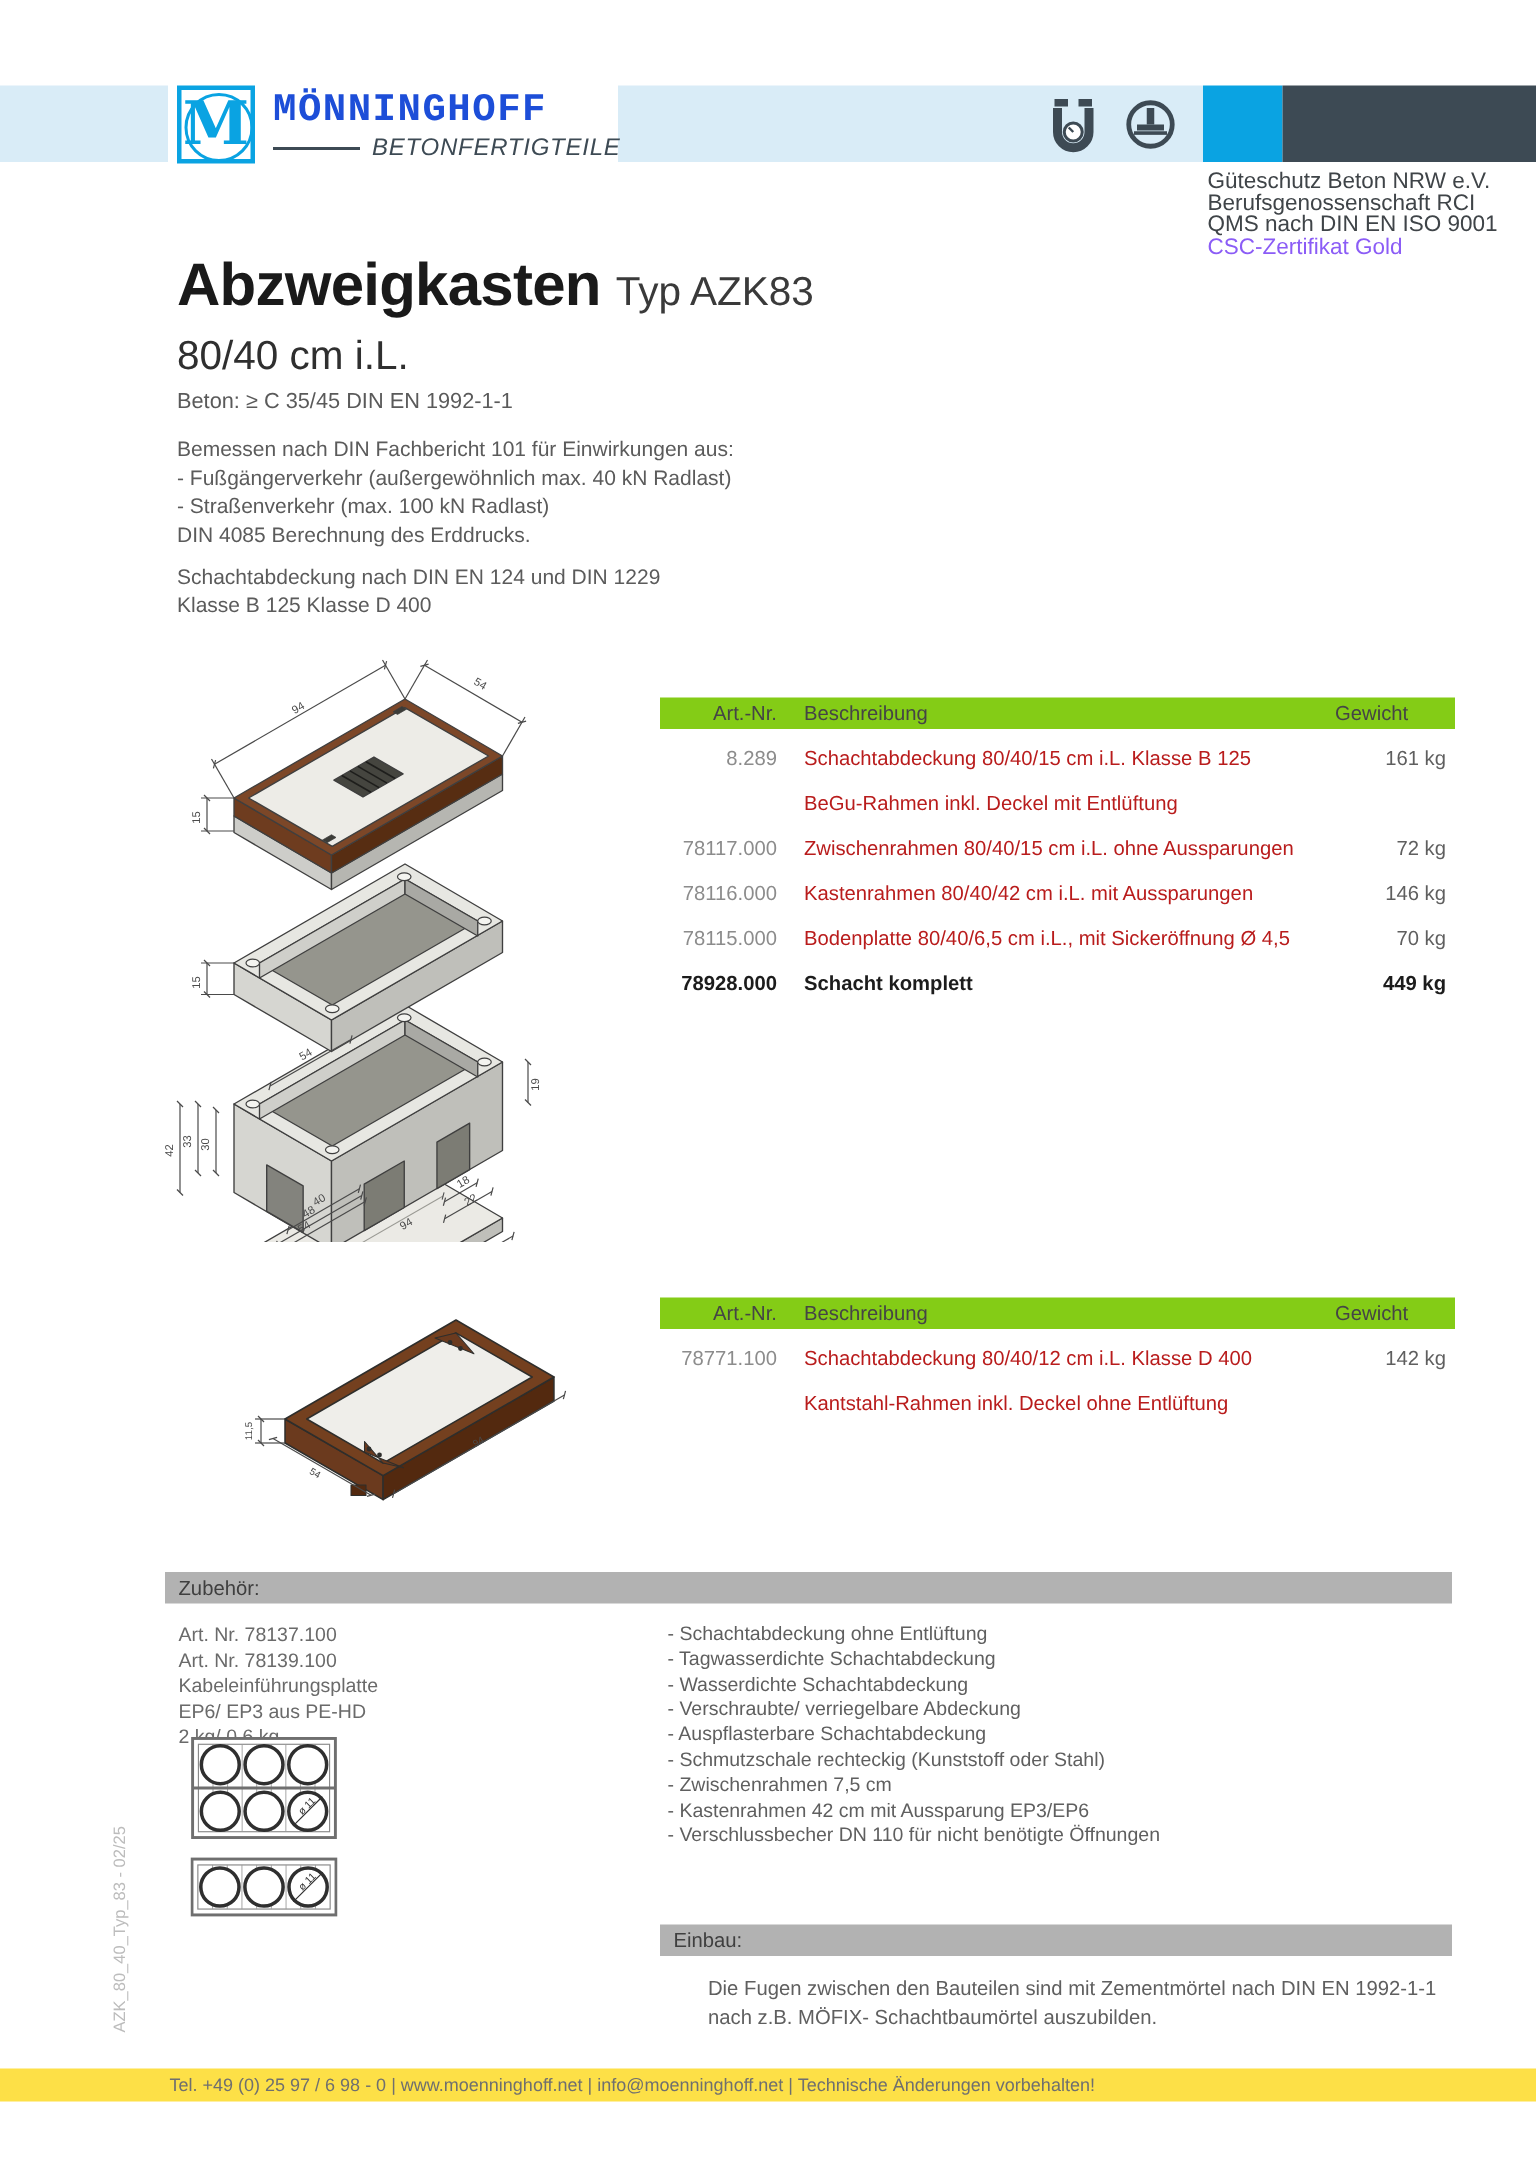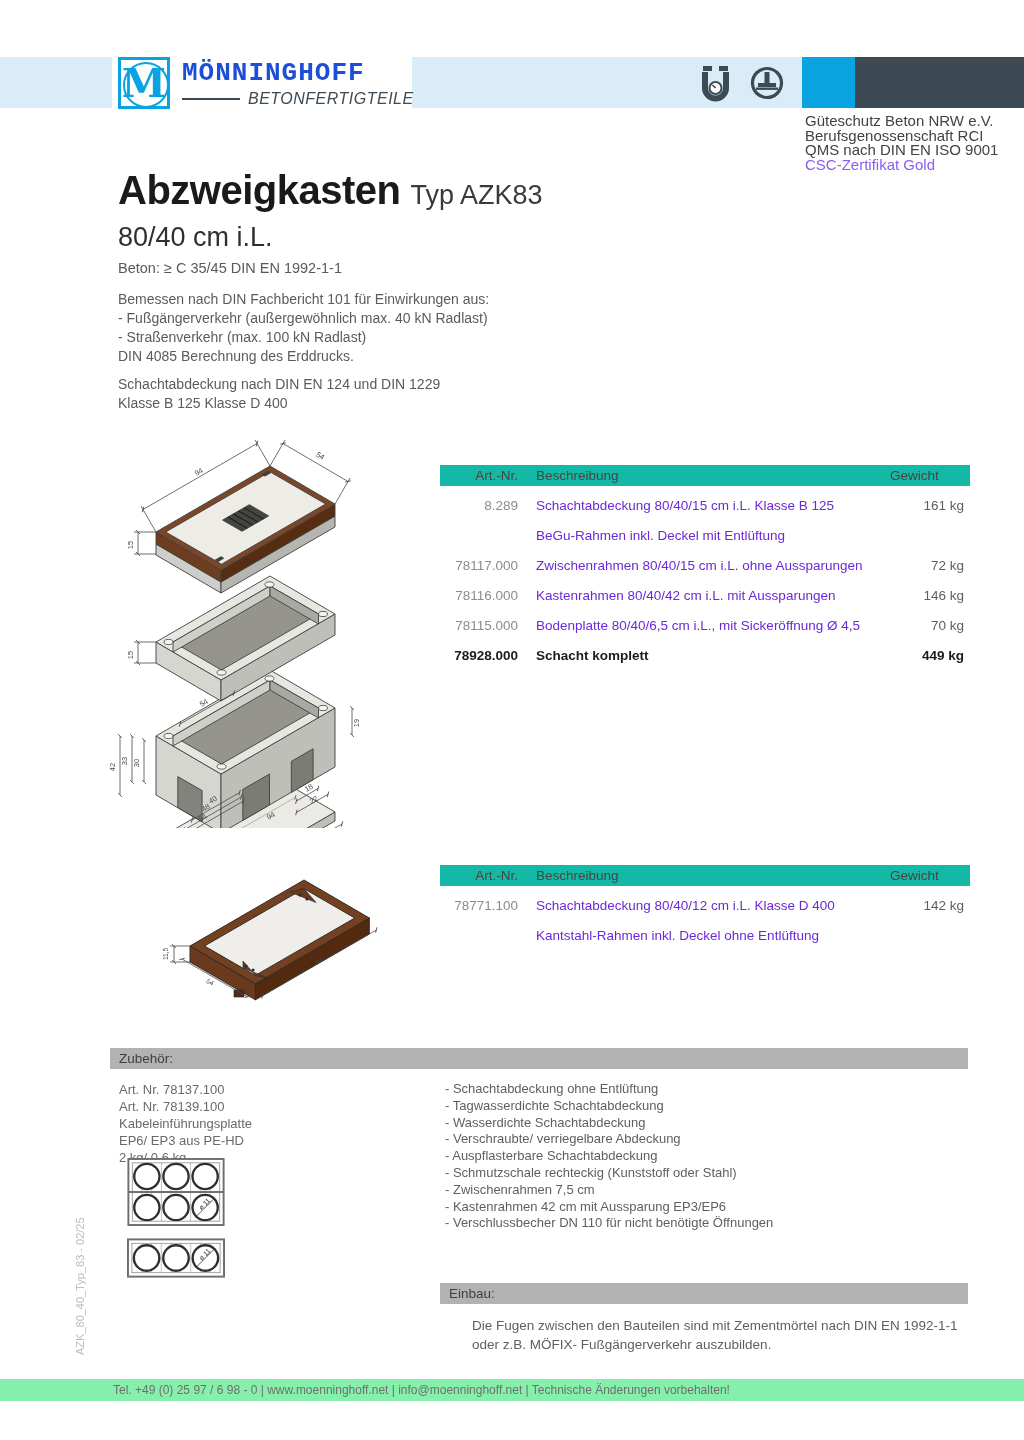--- a/index.html
+++ b/index.html
@@ -29,40 +29,40 @@
   .certs .muted{color:#8b5cf6;}
   
   .title{position:absolute;left:118px;top:168px;color:#1a1a1a;font-weight:bold;font-size:40px;
          letter-spacing:-0.5px;white-space:nowrap;}
   .title .typ{font-weight:400;font-size:27px;color:#3a3a3a;letter-spacing:0;margin-left:10px;}
   .subtitle{position:absolute;left:118px;top:222px;font-size:27px;color:#2f2f2f;}
   .beton{position:absolute;left:118px;top:260px;font-size:14.5px;color:#5a5a5a;}
   .intro{position:absolute;left:118px;font-size:14px;line-height:19px;color:#5b5b5b;}
   
   .tbl{position:absolute;left:440px;width:530px;}
-  .tbl-head{display:grid;grid-template-columns:86px 1fr 80px;background:#14b8a6;height:21px;
+  .tbl-head{display:grid;grid-template-columns:86px 1fr 80px;background:#84cc16;height:21px;
             line-height:21px;font-size:13.5px;color:#454545;}
   .tbl-head .c1{text-align:right;padding-right:8px;}
   .tbl-head .c2{padding-left:10px;}
   .tbl-head .c3{padding-right:6px;}
   .tbl-row{display:grid;grid-template-columns:86px 1fr 80px;font-size:13.5px;min-height:30px;
            align-items:start;}
   .tbl-row .c1{text-align:right;padding-right:8px;color:#8c8c8c;}
-  .tbl-row .c2{padding-left:10px;color:#6d28d9;}
+  .tbl-row .c2{padding-left:10px;color:#b91c1c;}
   .tbl-row .c3{text-align:right;padding-right:6px;color:#5f5f5f;}
   .tbl-row.bold .c1,.tbl-row.bold .c2,.tbl-row.bold .c3{color:#1c1c1c;font-weight:bold;}
   .tbl-body{margin-top:12px;}
   
   .secbar{position:absolute;background:#b2b2b2;height:21px;line-height:21px;font-size:13.5px;
           color:#3f3f3f;padding-left:9px;box-sizing:border-box;}
   .zub-left{position:absolute;left:119px;top:1081px;font-size:13px;line-height:17px;color:#6a6a6a;}
   .zub-items{position:absolute;left:445px;top:1081px;font-size:13px;line-height:16.8px;color:#5f5f5f;}
   .einbau-text{position:absolute;left:440px;top:1316px;font-size:13.5px;line-height:19px;color:#5f5f5f;margin-left:32px;}
   
-  .footer{position:absolute;left:0;top:1379px;width:1024px;height:22px;background:#86efac;
+  .footer{position:absolute;left:0;top:1379px;width:1024px;height:22px;background:#fde047;
           font-size:12px;color:#6f6f6f;line-height:22px;padding-left:113px;box-sizing:border-box;}
   .side-note{position:absolute;left:74px;top:1355px;transform:rotate(-90deg);transform-origin:left top;
              font-size:11px;color:#bcbcbc;white-space:nowrap;}
   svg text{font-family:"Liberation Sans",sans-serif;}
 </style>
 </head>
 <body>
 
 <div id="page">
 
@@ -389,21 +389,21 @@
     </g>
     <line x1="70" y1="30" x2="90" y2="10" stroke="#2f2f2f" stroke-width="0.8"></line>
     <text x="81" y="18" font-size="7" fill="#2f2f2f" text-anchor="middle" transform="rotate(-45 81,18)">ø 11</text>
   </svg>
 
   <div class="secbar" style="left:440px;top:1283px;width:528px;">
     <span>Einbau:</span>
   </div>
   <div class="einbau-text">
     <div>Die Fugen zwischen den Bauteilen sind mit Zementmörtel nach DIN EN 1992-1-1</div>
-    <div>oder z.B. MÖFIX- Fußgängerverkehr auszubilden.</div>
+    <div>nach z.B. MÖFIX- Schachtbaumörtel auszubilden.</div>
   </div>
 
   <div class="side-note">AZK_80_40_Typ_83 - 02/25</div>
   <div class="footer">
     <span>Tel. +49 (0) 25 97 / 6 98 - 0 | www.moenninghoff.net | info@moenninghoff.net | Technische Änderungen vorbehalten!</span>
   </div>
 
 </div>
 
 </body></html>

